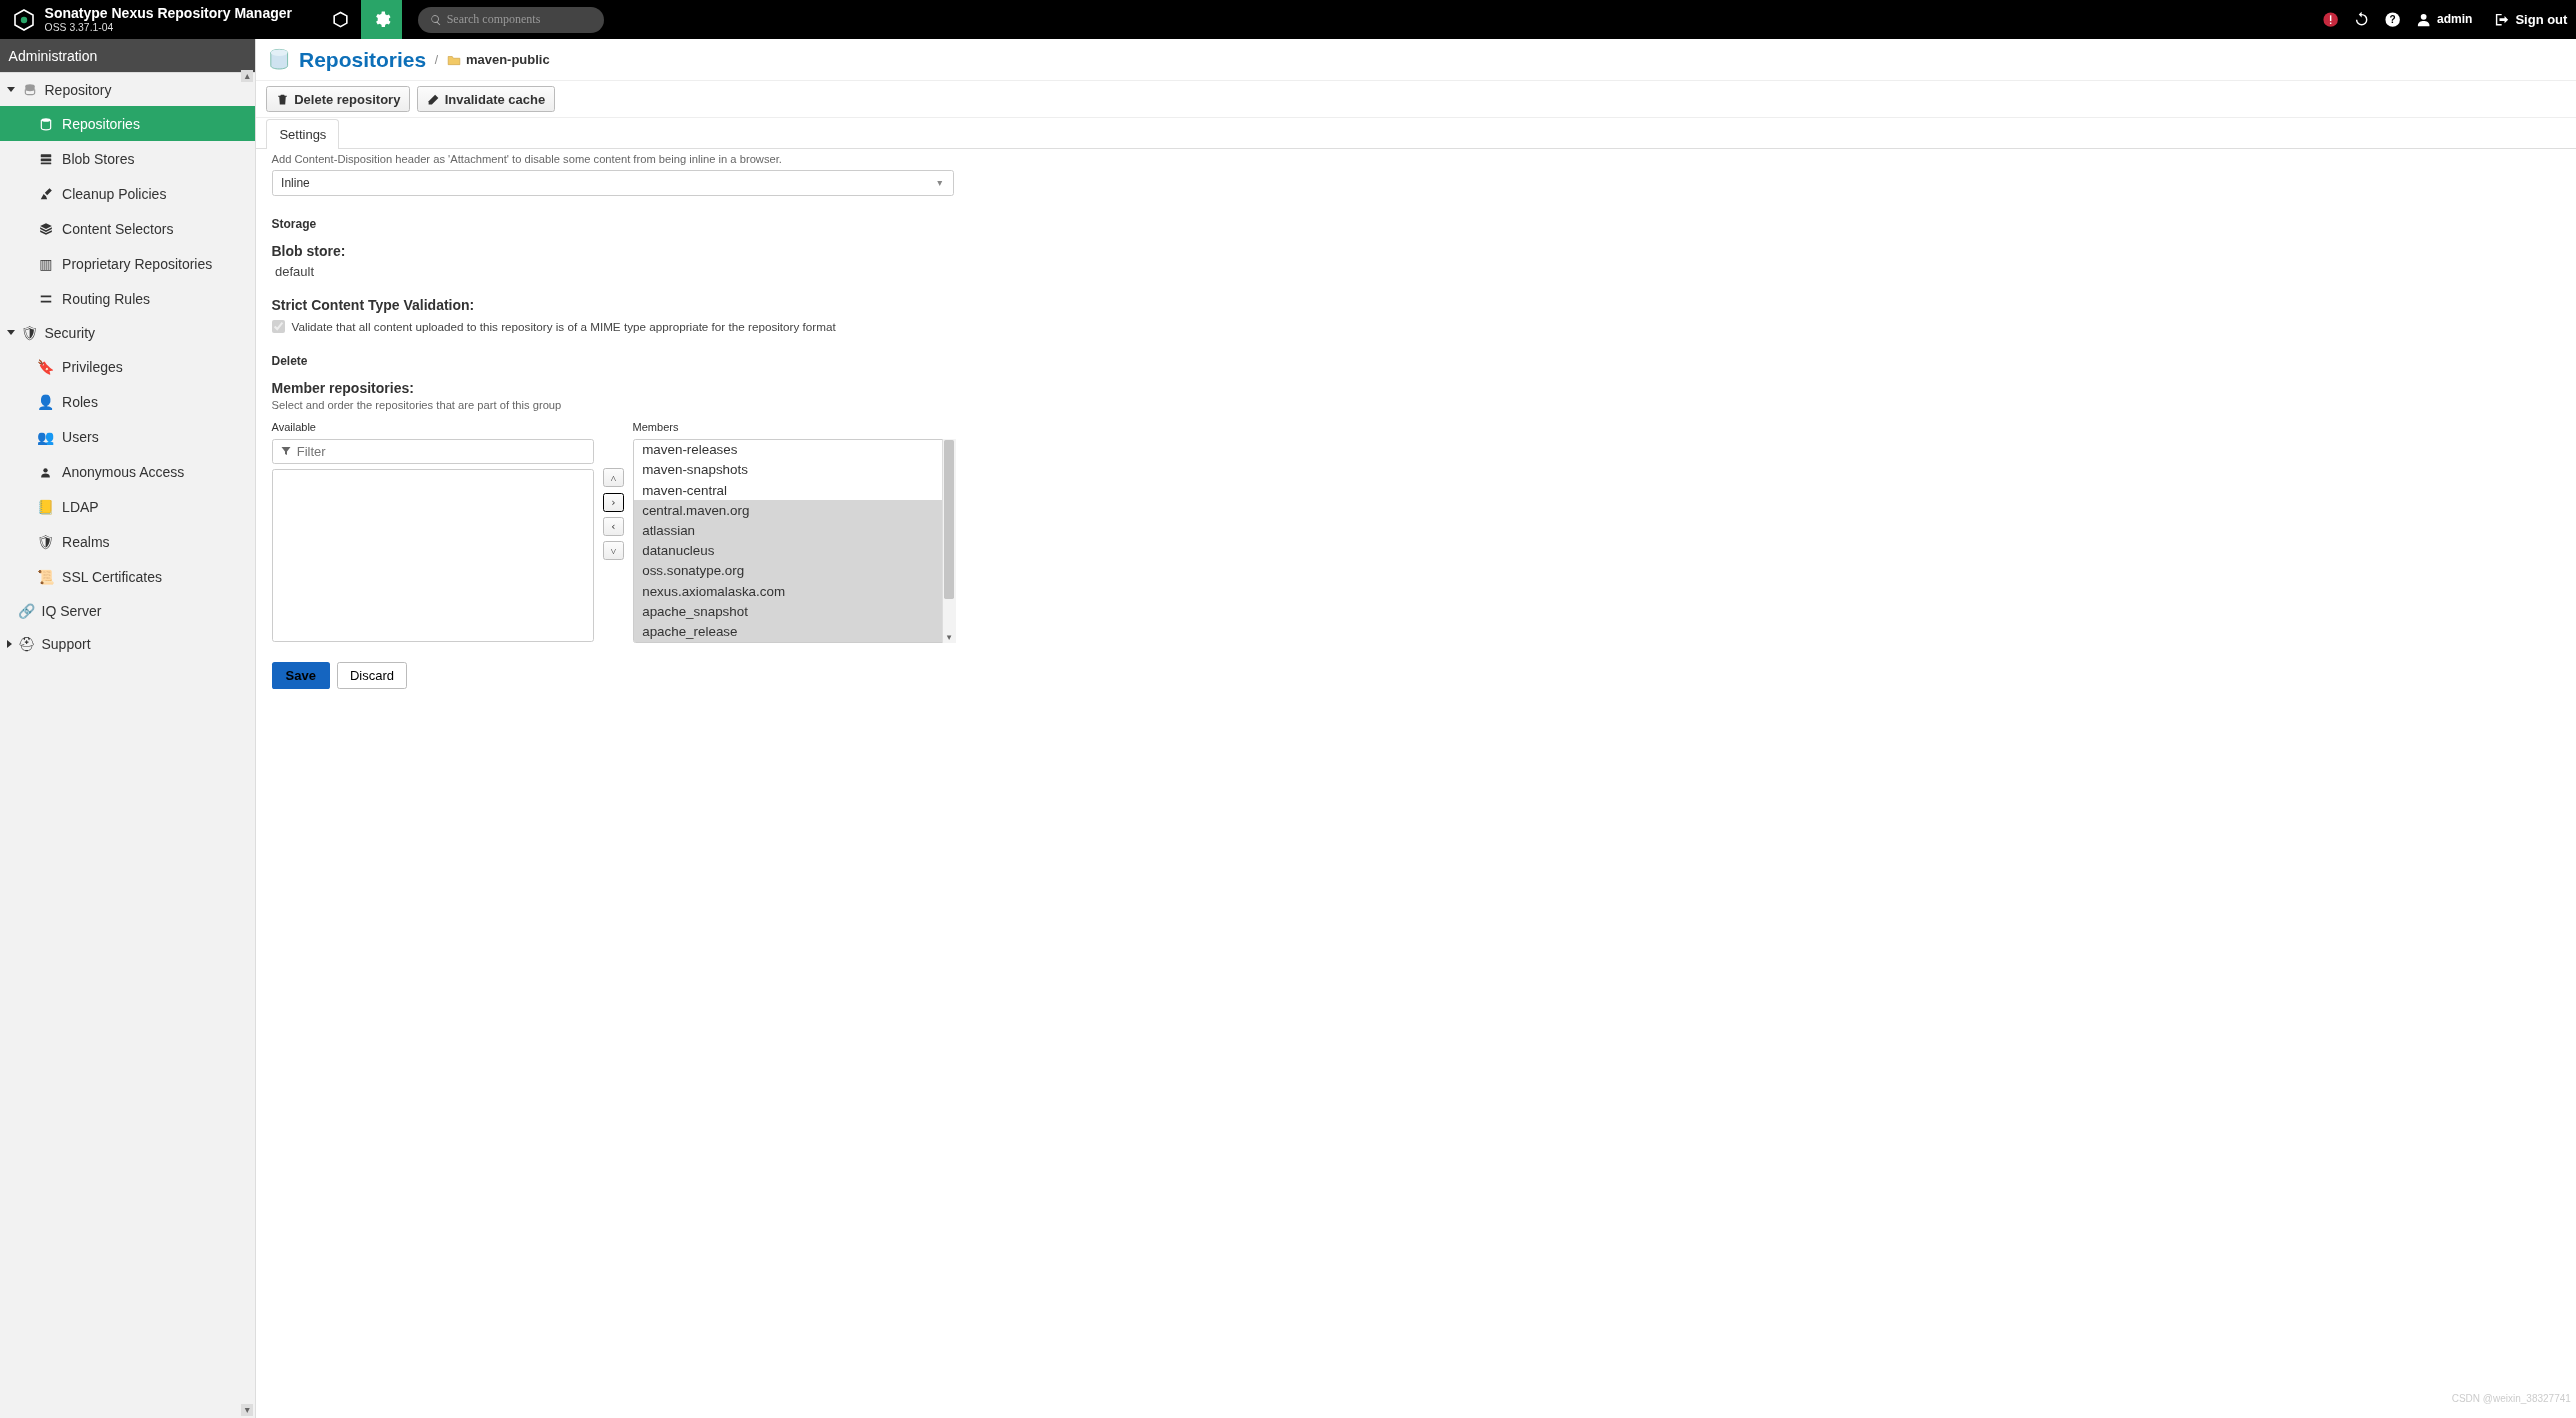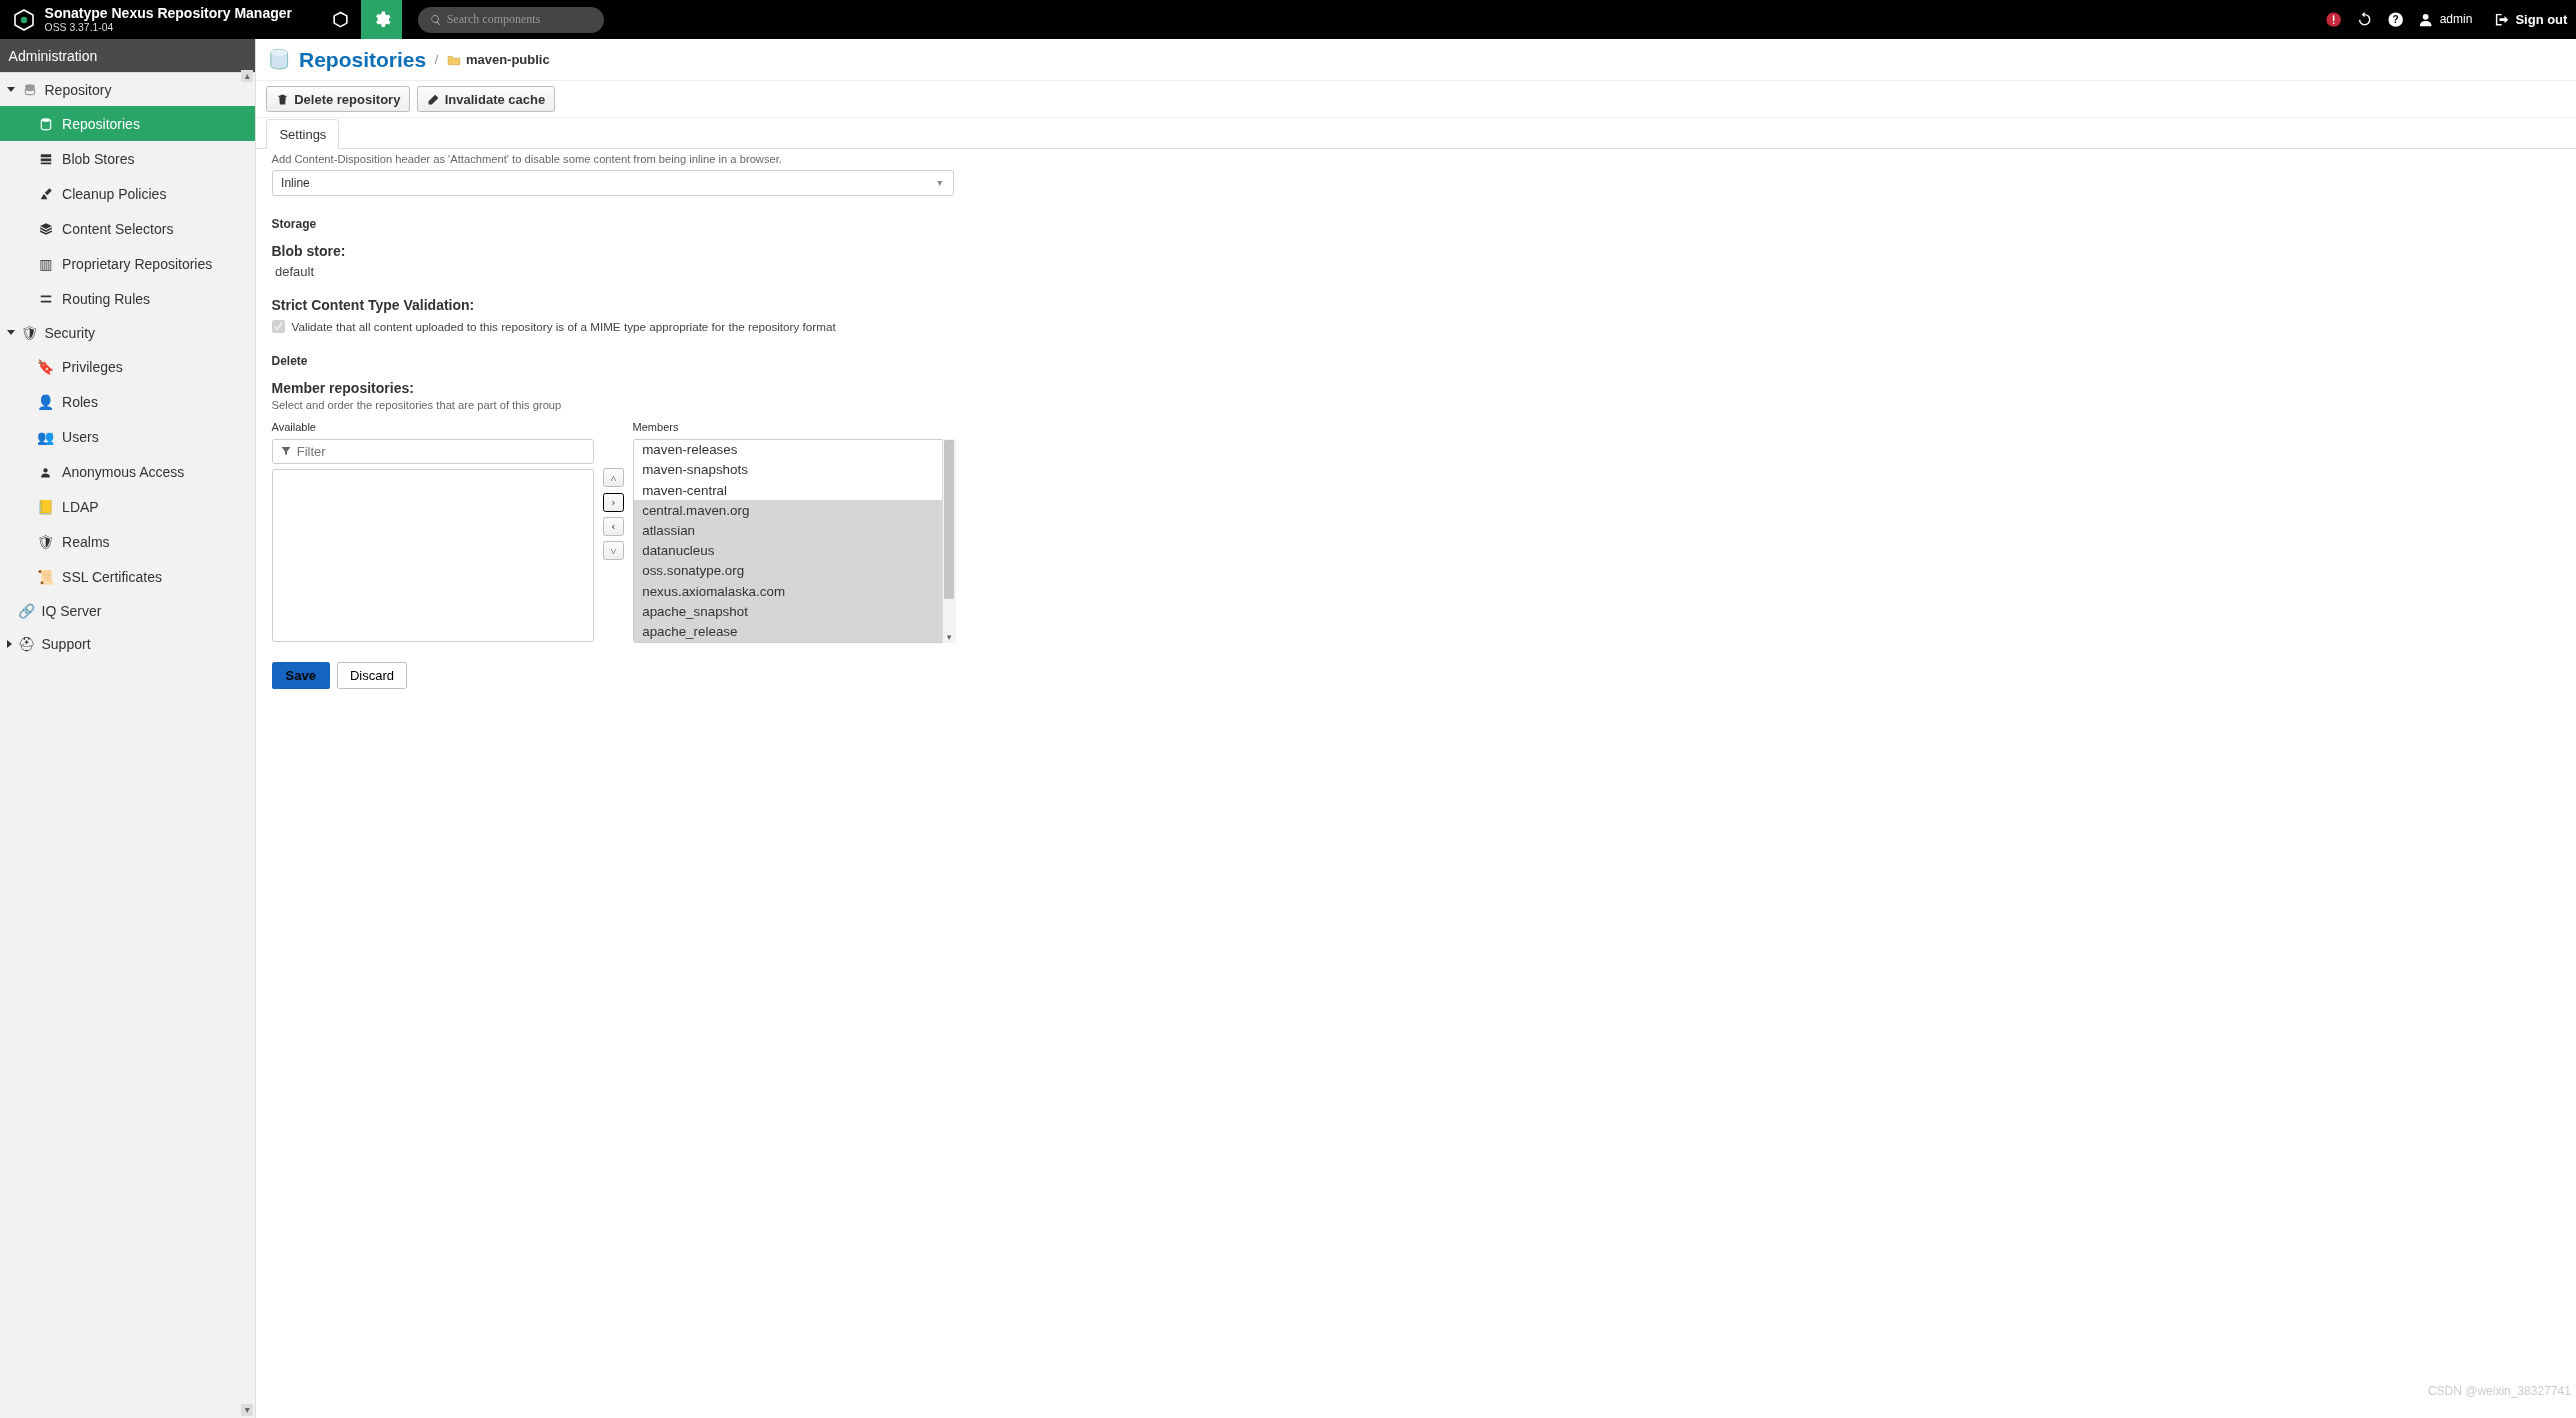--- a/index.html
+++ b/index.html
@@ -14,21 +14,21 @@
 .hdr-btn.green { background: #29a568; }
 .hdr-btn svg { width: 19px; height: 19px; fill: #fff; }
 .search-box { background: #444; border-radius: 17.3px; height: 26px; display: flex; align-items: center; padding: 0 12px; margin-left: 15.5px; min-width: 186px; }
 .search-box svg { width: 12px; height: 12px; fill: #aaa; margin-right: 5.2px; }
 .search-box input { background: transparent; border: none; color: #fff; outline: none; font-size: 12px; width: 138px; font-family: Liberation Serif, serif; }
 .search-box input::placeholder { color: #999; }
 .hdr-right { display: flex; align-items: center; gap: 12px; }
 .hdr-icon { width: 19px; height: 19px; display: flex; align-items: center; justify-content: center; cursor: pointer; }
 .hdr-icon svg { width: 17.3px; height: 17.3px; fill: #fff; }
 .hdr-icon.alert svg { fill: #c6293e; }
-.hdr-user { display: flex; align-items: center; gap: 5.2px; color: #fff; font-size: 12px; cursor: pointer; }
+.hdr-user { display: flex; align-items: center; gap: 5.2px; color: #fff; font-size: 12px; cursor: pointer; font-weight: bold; }
 .hdr-signout { display: flex; align-items: center; gap: 5.2px; color: #fff; font-weight: 600; font-size: 13px; cursor: pointer; margin-left: 8.6px; }
 
 .body-row { display: flex; height: calc(100vh - 39px); }
 .sidebar { width: 256px; background: #f2f2f2; border-right: 0.9px solid #ddd; overflow-y: auto; position: relative; }
 .sidebar-title { background: #4a4a4a; color: #fff; padding: 8.6px 8.6px; font-size: 14px; font-weight: 500; }
 .tree-top { border-top: 0.9px solid #ddd; }
 .tree-group { display: flex; align-items: center; padding: 8.6px 7px; font-size: 14px; color: #333; cursor: pointer; gap: 7px; }
 .tree-caret { width: 0; height: 0; border-left: 4.3px solid transparent; border-right: 4.3px solid transparent; border-top: 5.2px solid #333; }
 .tree-caret.right { border-top: 4.3px solid transparent; border-bottom: 4.3px solid transparent; border-left: 5.2px solid #333; border-right: none; width:0;height:0; }
 .tree-item { display: flex; align-items: center; padding: 9.5px 7px 9.5px 38px; font-size: 14px; color: #333; cursor: pointer; gap: 8.6px; }
@@ -76,21 +76,21 @@
 .dl-btn.hl { border:1.7px solid #000; }
 .members-wrap { position:relative; }
 .members-scroll { position:absolute; right:0; top:0; bottom:0; width:14px; background:#f3f3f3; border-left:0.9px solid #ddd; }
 .members-scroll .thumb { position:absolute; left:1.7px; right:1.7px; top:1.7px; height:78%; background:#c5c5c5; border-radius:1.7px; }
 .members-scroll .down { position:absolute; bottom:0.9px; left:0;right:0; text-align:center; font-size:7.8px; color:#666; }
 
 .form-btns { display:flex; gap:7px; margin-top:19px; }
 .btn-primary { background:#1565c0; color:#000000; border:none; padding:6px 14px; border-radius:2.6px; font-size:13px; font-weight:600; cursor:pointer; }
 .btn-secondary { background:#fff; border:0.9px solid #bbb; padding:0 12px; border-radius:2.6px; font-size:13px; cursor:pointer; }
 
-.watermark { position:fixed; bottom:20px; right:5.2px; font-size:12px; color:#ccc; }
+.watermark { position:fixed; bottom:14px; right:5.2px; font-size:10px; color:#ccc; }
 </style>
 </head>
 <body>
 
 <div class="header">
   <svg class="logo-hex" viewBox="0 0 24 24">
       <polygon points="12,2 21,7 21,17 12,22 3,17 3,7" fill="none" stroke="#fff" stroke-width="1.6"></polygon>
       <circle cx="12" cy="12" r="3.2" fill="#29a568"></circle>
     </svg>
   <div class="brand">

